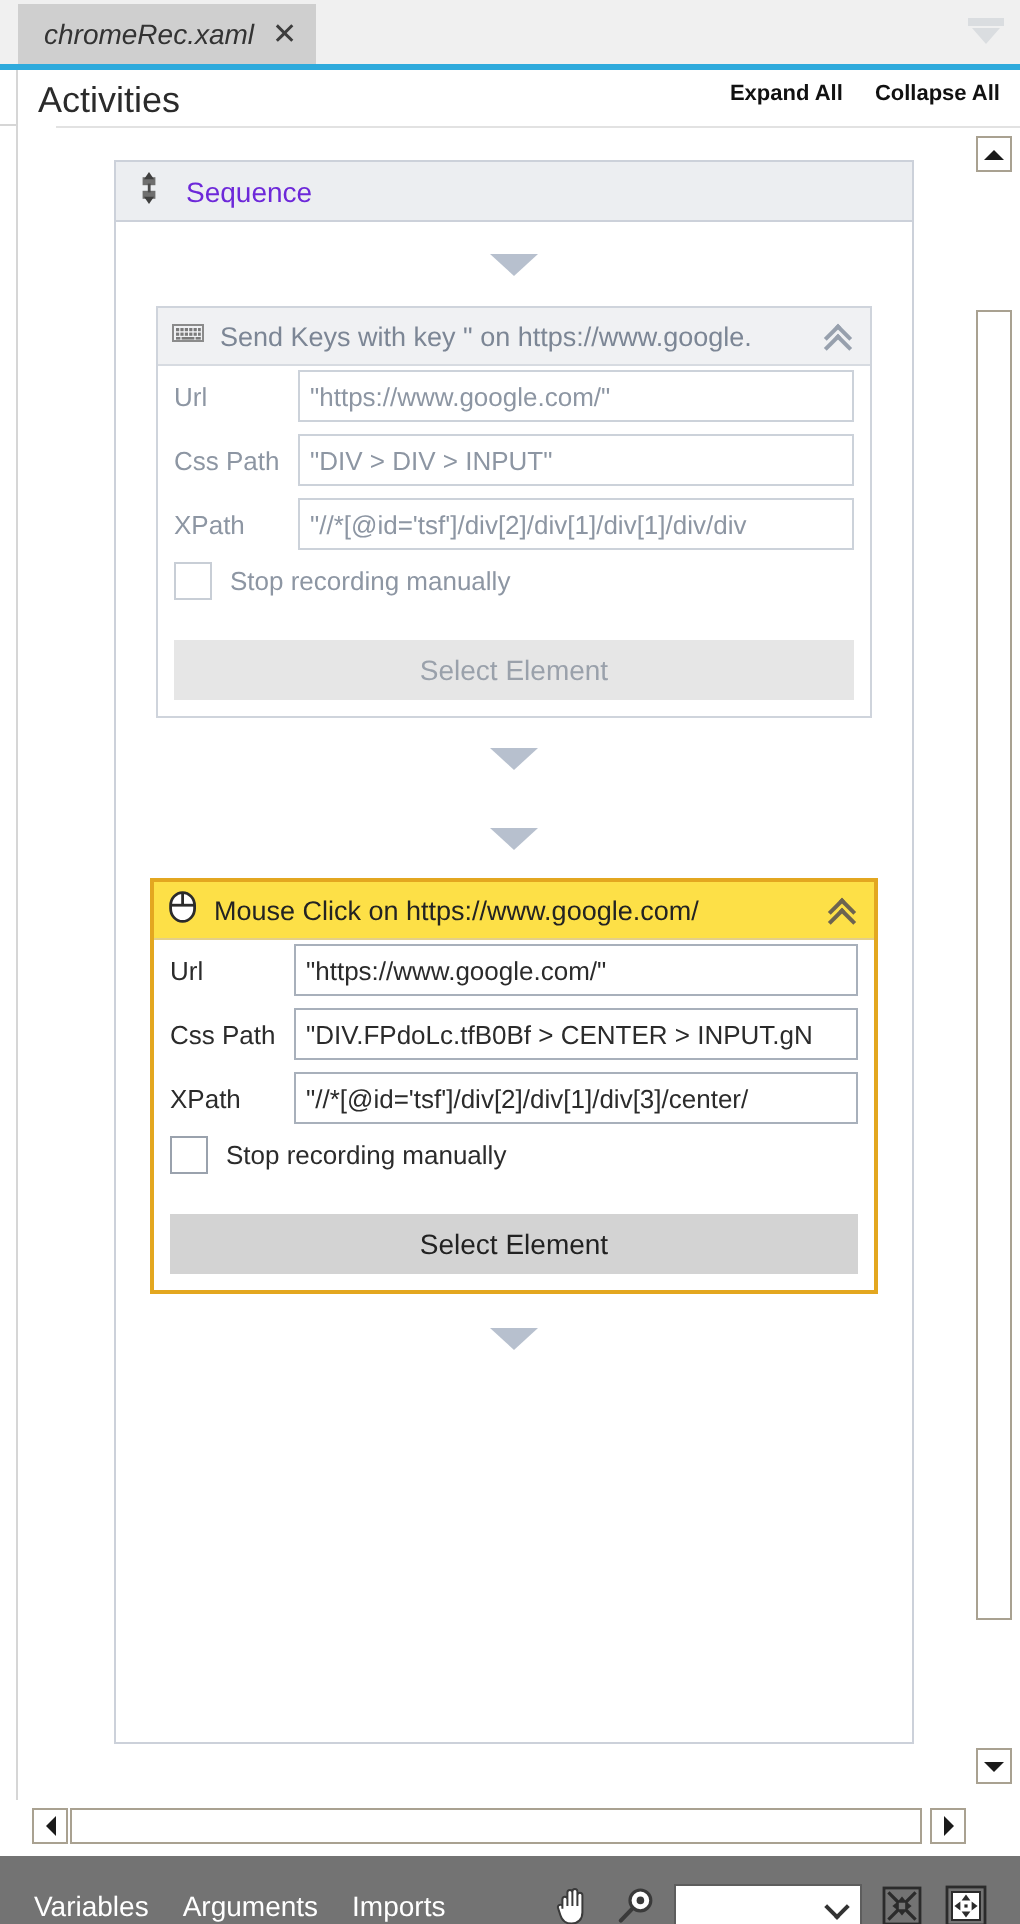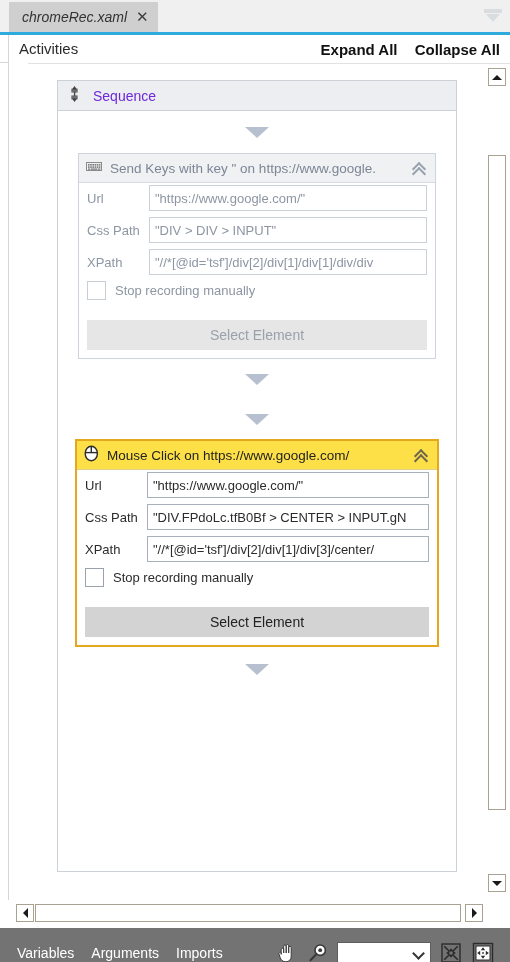--- a/index.html
+++ b/index.html
@@ -38,22 +38,22 @@
   .tab-overflow .bar{position:absolute;left:0;top:0;width:18px;height:4px;background:#dadde0;}
   .tab-overflow .tri{
     position:absolute;left:2px;top:5px;width:0;height:0;
     border-left:7px solid transparent;border-right:7px solid transparent;
     border-top:8px solid #dadde0;
   }
   .tab-underline{position:absolute;left:0;top:32px;width:510px;height:3px;background:#2eaadc;}
 
   
   .hdr{position:absolute;left:9px;top:35px;width:501px;height:28px;background:#ffffff;}
-  .hdr .title{position:absolute;left:10px;top:5px;font-size:15px;color:#2b2b2b;}
-  .hdr .acts{position:absolute;right:10px;top:6px;font-size:15px;font-weight:bold;color:#111;}
+  .hdr .title{position:absolute;left:10px;top:5px;font-size:18px;color:#2b2b2b;}
+  .hdr .acts{position:absolute;right:10px;top:6px;font-size:11px;font-weight:bold;color:#111;}
   .hdr .acts span{margin-left:13px;cursor:pointer;}
   .hdr-sep{position:absolute;left:28px;top:63px;width:482px;height:1px;background:#e2e2e2;}
 
   
   .canvas{position:absolute;left:9px;top:64px;width:474px;height:832px;background:#ffffff;overflow:hidden;}
 
   
   .seq{
     position:absolute;left:48px;top:16px;width:400px;height:792px;
     background:#ffffff;border:1px solid #ccd1da;box-sizing:border-box;

